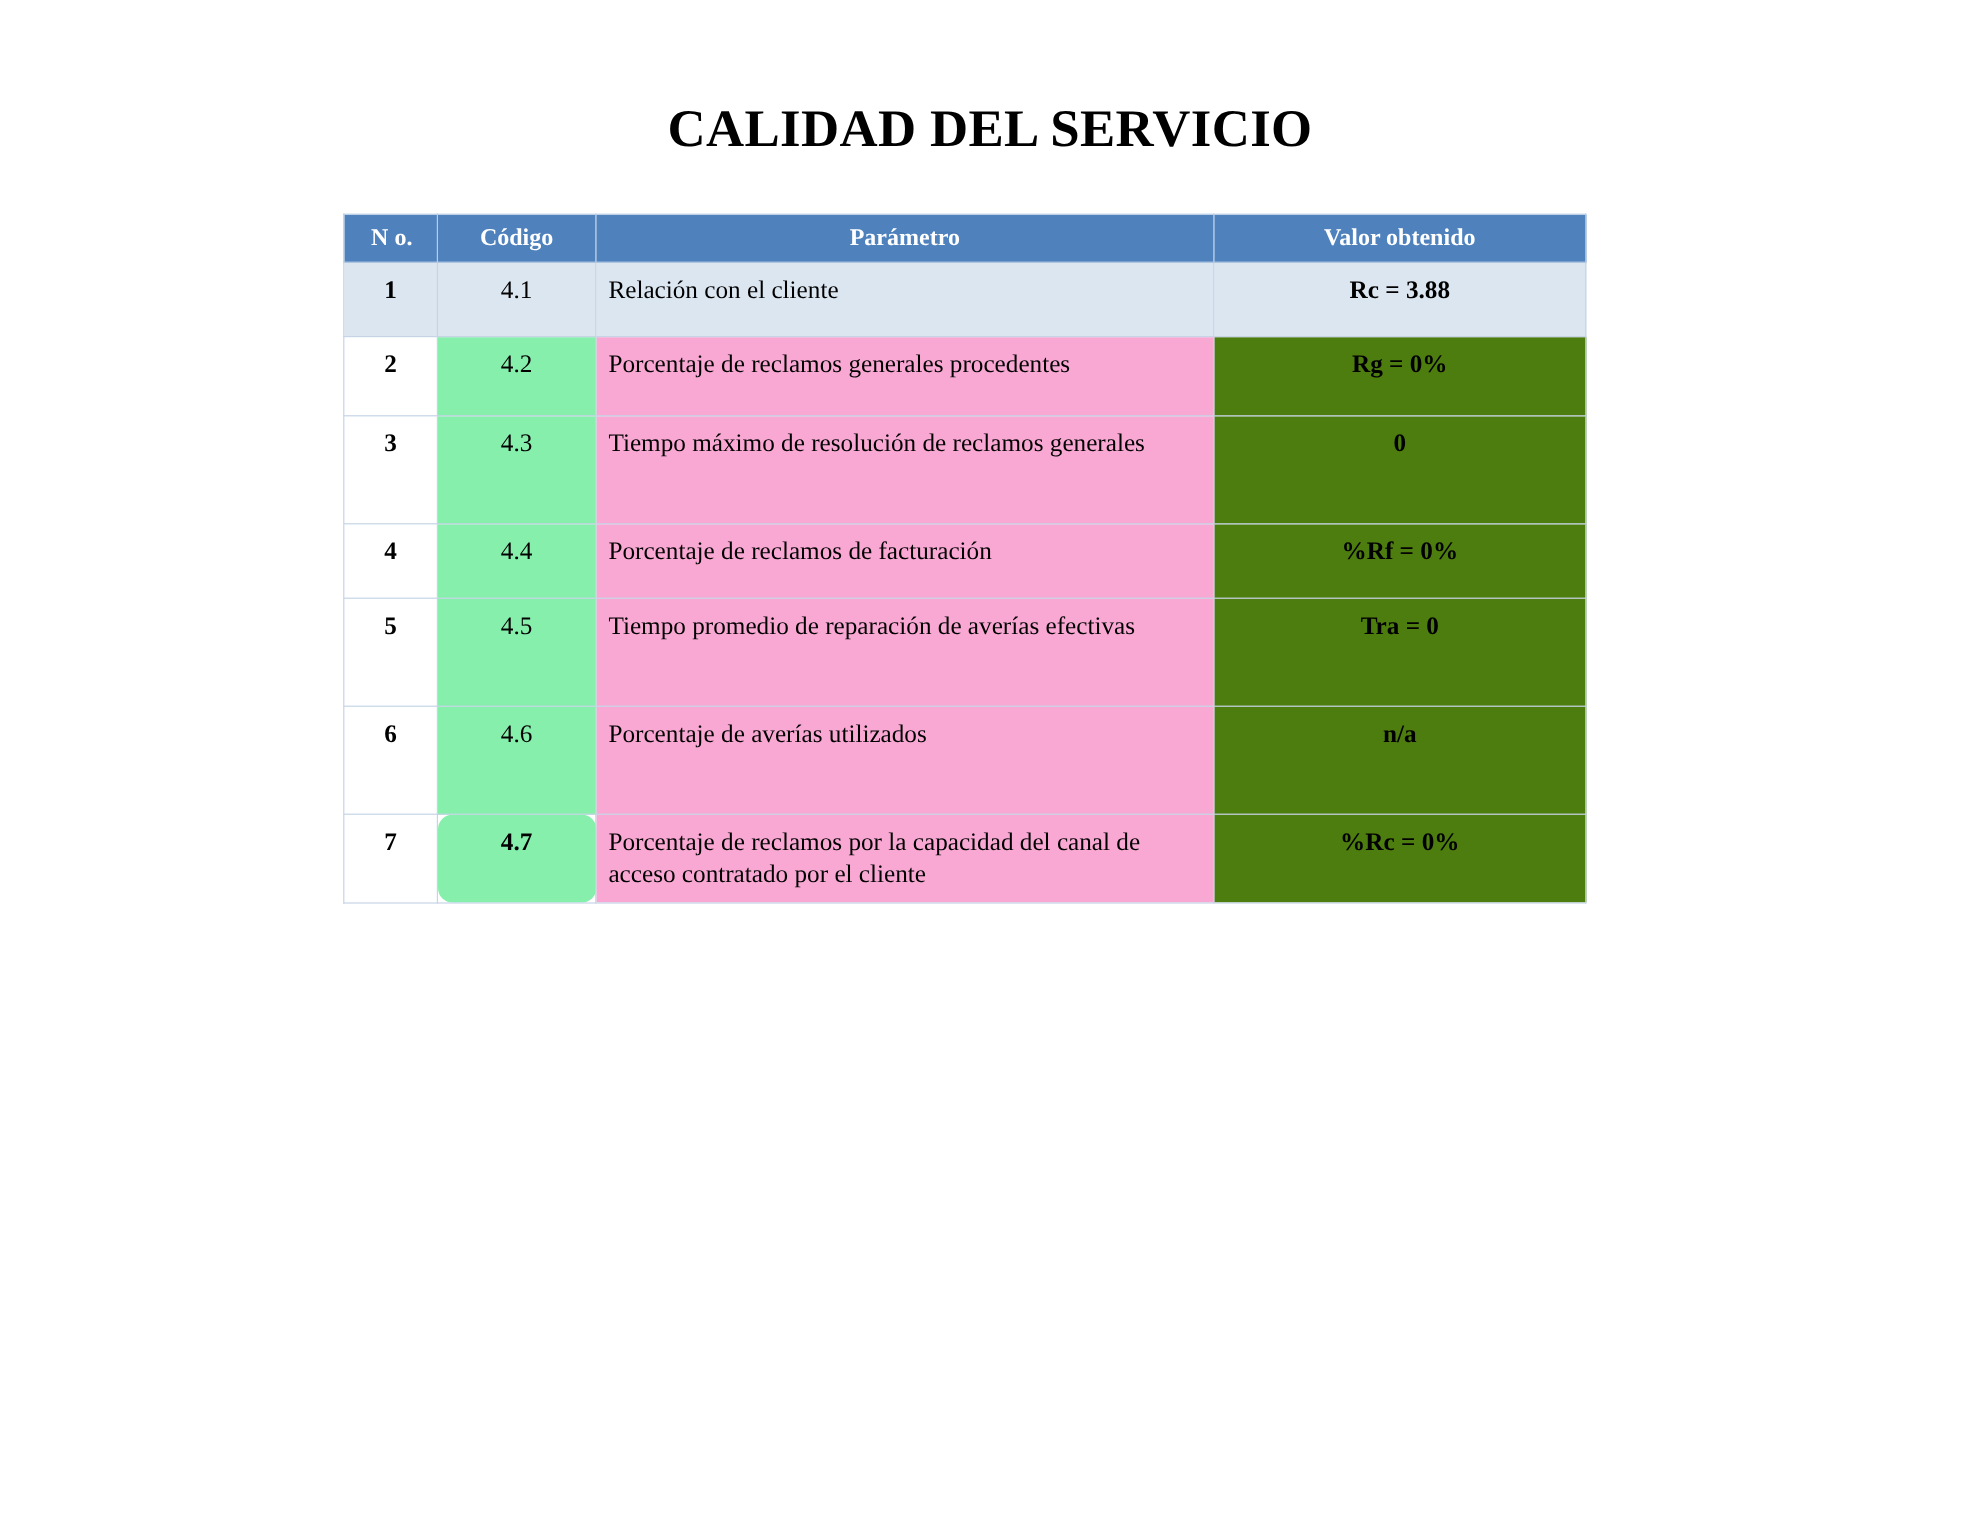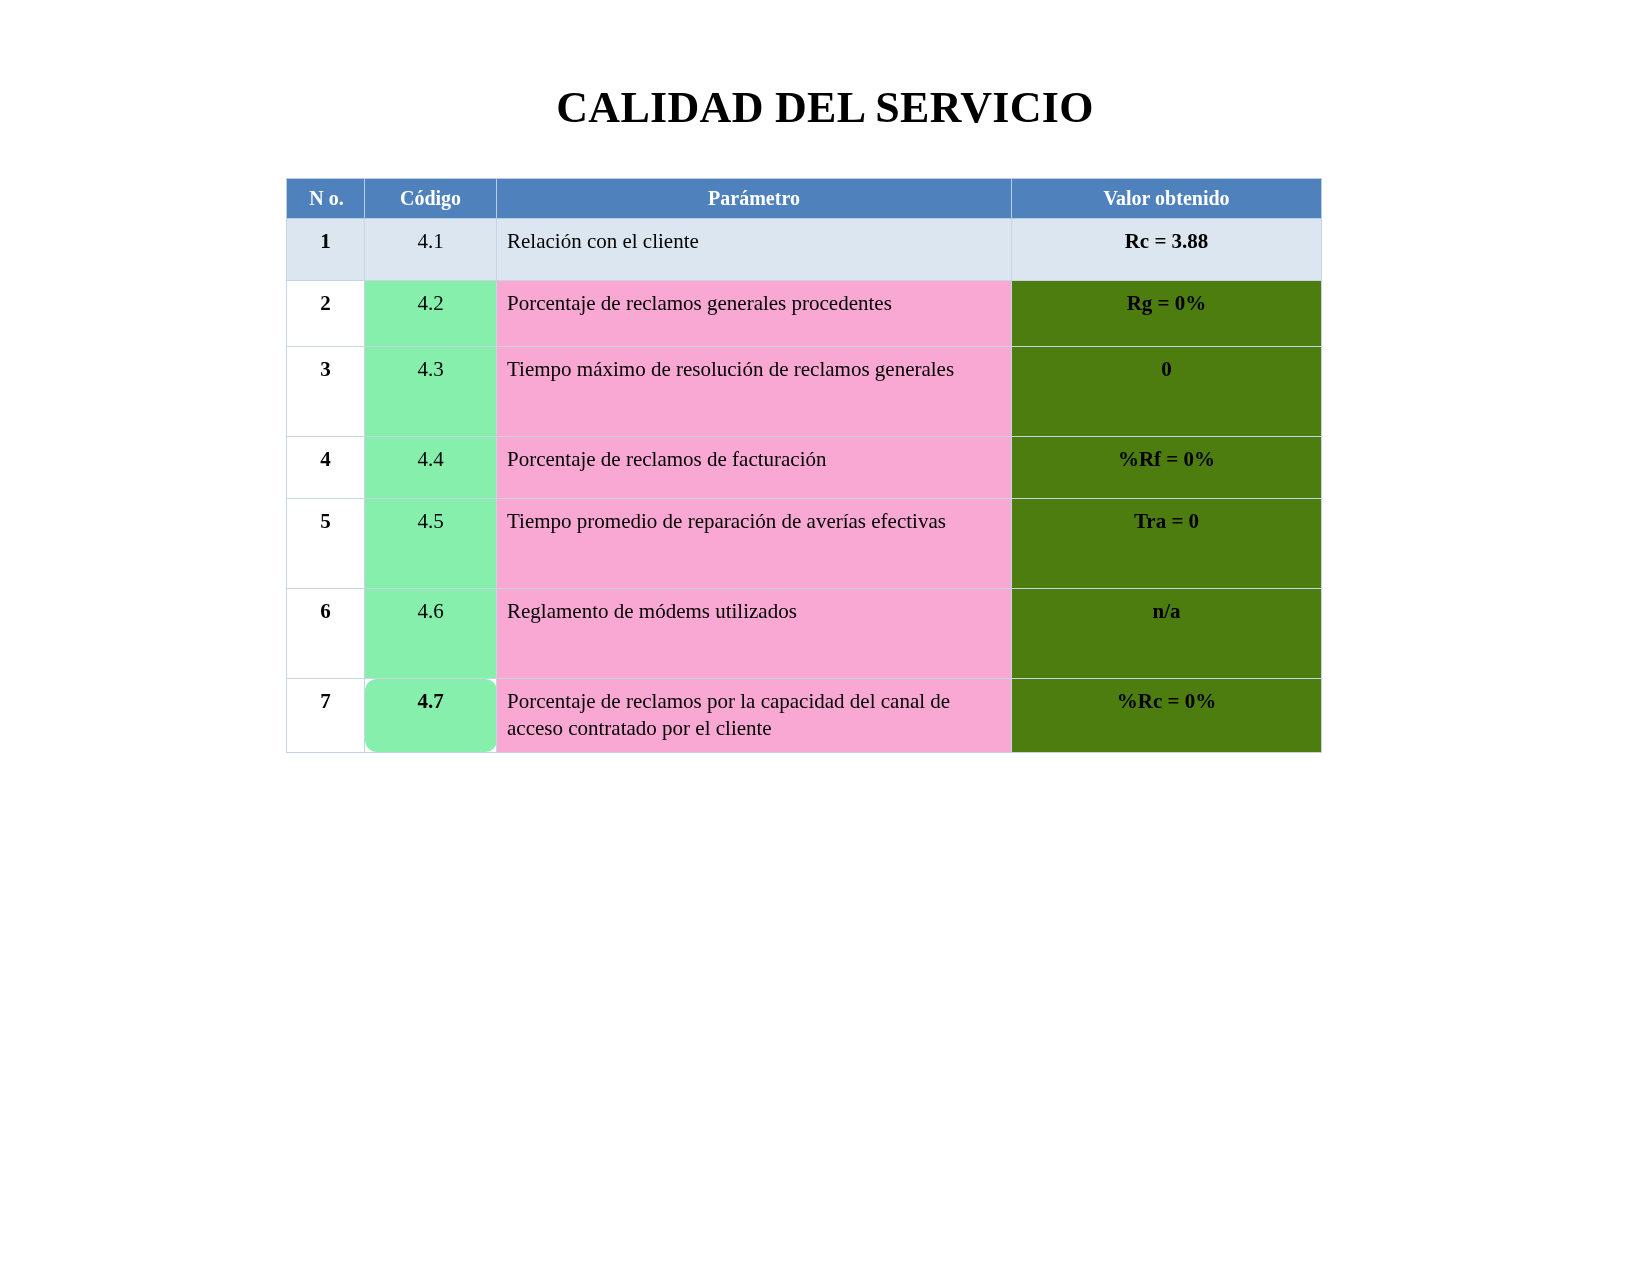--- a/index.html
+++ b/index.html
@@ -156,21 +156,21 @@
         </tr>
         <tr style="height:90px;">
           <td class="cell-no">5</td>
           <td class="cell-code">4.5</td>
           <td class="cell-param justify">Tiempo promedio de reparación de averías efectivas</td>
           <td class="cell-value">Tra = 0</td>
         </tr>
         <tr style="height:90px;">
           <td class="cell-no">6</td>
           <td class="cell-code">4.6</td>
-          <td class="cell-param">Reglamento de módems utilizados</td>
+          <td class="cell-param">Porcentaje de averías utilizados</td>
           <td class="cell-value">n/a</td>
         </tr>
         <tr style="height:62px;">
           <td class="cell-no">7</td>
           <td class="cell-code bold">4.7</td>
           <td class="cell-param">Porcentaje de reclamos por la capacidad del canal de acceso contratado por el cliente</td>
           <td class="cell-value">%Rc = 0%</td>
         </tr>
       </tbody>
     </table>

